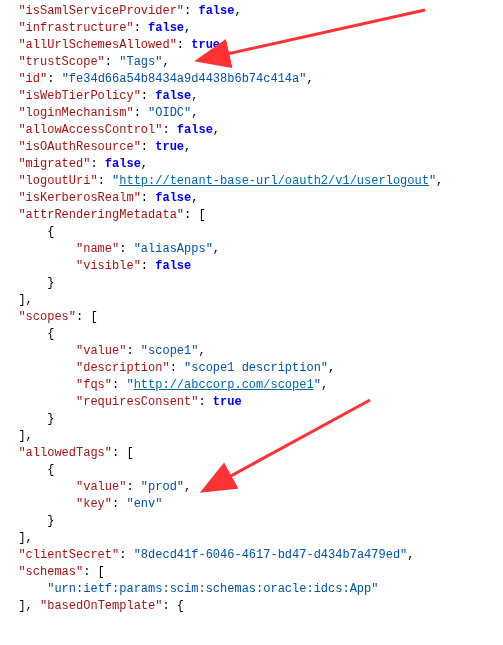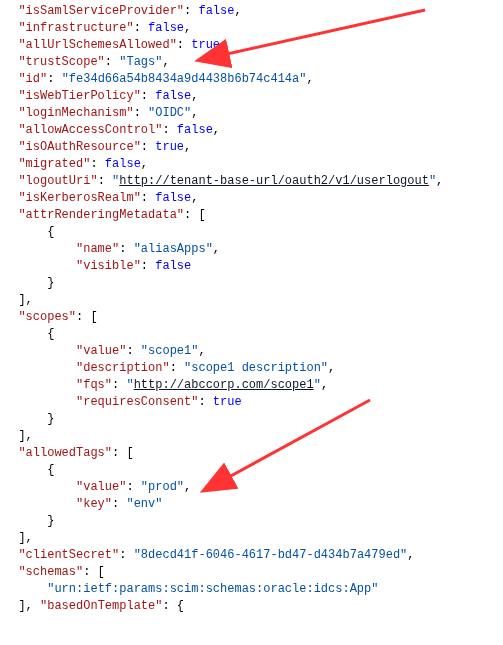--- a/index.html
+++ b/index.html
@@ -13,23 +13,23 @@
     font-size: 12px;
     line-height: 17px;
   }
   .code {
     position: relative;
     padding: 3px 4px;
     white-space: pre;
   }  
   .kname { color: #a31515; }  
   .str   { color: #0451a5; }  
-  .bool  { color: #0000ff; }  
+  .bool  { color: #0000ff; font-weight: bold; }  
   .punc  { color: #000000; }
-  .url   { color: #0f172a; text-decoration: underline; }
+  .url   { color: #0369a1; text-decoration: underline; }
   svg.arrows {
     position: absolute;
     top: 0; left: 0;
     pointer-events: none;
   }
 </style>
 </head>
 <body>
 
 <div class="code" id="code"><div>  <span class="kname">"isSamlServiceProvider"</span><span class="punc">: </span><span class="bool">false</span><span class="punc">,</span></div><div>  <span class="kname">"infrastructure"</span><span class="punc">: </span><span class="bool">false</span><span class="punc">,</span></div><div>  <span class="kname">"allUrlSchemesAllowed"</span><span class="punc">: </span><span class="bool">true</span><span class="punc">,</span></div><div>  <span class="kname">"trustScope"</span><span class="punc">: </span><span class="str">"Tags"</span><span class="punc">,</span></div><div>  <span class="kname">"id"</span><span class="punc">: </span><span class="str">"fe34d66a54b8434a9d4438b6b74c414a"</span><span class="punc">,</span></div><div>  <span class="kname">"isWebTierPolicy"</span><span class="punc">: </span><span class="bool">false</span><span class="punc">,</span></div><div>  <span class="kname">"loginMechanism"</span><span class="punc">: </span><span class="str">"OIDC"</span><span class="punc">,</span></div><div>  <span class="kname">"allowAccessControl"</span><span class="punc">: </span><span class="bool">false</span><span class="punc">,</span></div><div>  <span class="kname">"isOAuthResource"</span><span class="punc">: </span><span class="bool">true</span><span class="punc">,</span></div><div>  <span class="kname">"migrated"</span><span class="punc">: </span><span class="bool">false</span><span class="punc">,</span></div><div>  <span class="kname">"logoutUri"</span><span class="punc">: </span><span class="str">"</span><span class="url">http://tenant-base-url/oauth2/v1/userlogout</span><span class="str">"</span><span class="punc">,</span></div><div>  <span class="kname">"isKerberosRealm"</span><span class="punc">: </span><span class="bool">false</span><span class="punc">,</span></div><div>  <span class="kname">"attrRenderingMetadata"</span><span class="punc">: [</span></div><div>      <span class="punc">{</span></div><div>          <span class="kname">"name"</span><span class="punc">: </span><span class="str">"aliasApps"</span><span class="punc">,</span></div><div>          <span class="kname">"visible"</span><span class="punc">: </span><span class="bool">false</span></div><div>      <span class="punc">}</span></div><div>  <span class="punc">],</span></div><div>  <span class="kname">"scopes"</span><span class="punc">: [</span></div><div>      <span class="punc">{</span></div><div>          <span class="kname">"value"</span><span class="punc">: </span><span class="str">"scope1"</span><span class="punc">,</span></div><div>          <span class="kname">"description"</span><span class="punc">: </span><span class="str">"scope1 description"</span><span class="punc">,</span></div><div>          <span class="kname">"fqs"</span><span class="punc">: </span><span class="str">"</span><span class="url">http://abccorp.com/scope1</span><span class="str">"</span><span class="punc">,</span></div><div>          <span class="kname">"requiresConsent"</span><span class="punc">: </span><span class="bool">true</span></div><div>      <span class="punc">}</span></div><div>  <span class="punc">],</span></div><div>  <span class="kname">"allowedTags"</span><span class="punc">: [</span></div><div>      <span class="punc">{</span></div><div>          <span class="kname">"value"</span><span class="punc">: </span><span class="str">"prod"</span><span class="punc">,</span></div><div>          <span class="kname">"key"</span><span class="punc">: </span><span class="str">"env"</span></div><div>      <span class="punc">}</span></div><div>  <span class="punc">],</span></div><div>  <span class="kname">"clientSecret"</span><span class="punc">: </span><span class="str">"8decd41f-6046-4617-bd47-d434b7a479ed"</span><span class="punc">,</span></div><div>  <span class="kname">"schemas"</span><span class="punc">: [</span></div><div>      <span class="str">"urn:ietf:params:scim:schemas:oracle:idcs:App"</span></div><div>  <span class="punc">], </span><span class="kname">"basedOnTemplate"</span><span class="punc">: {</span></div></div>

